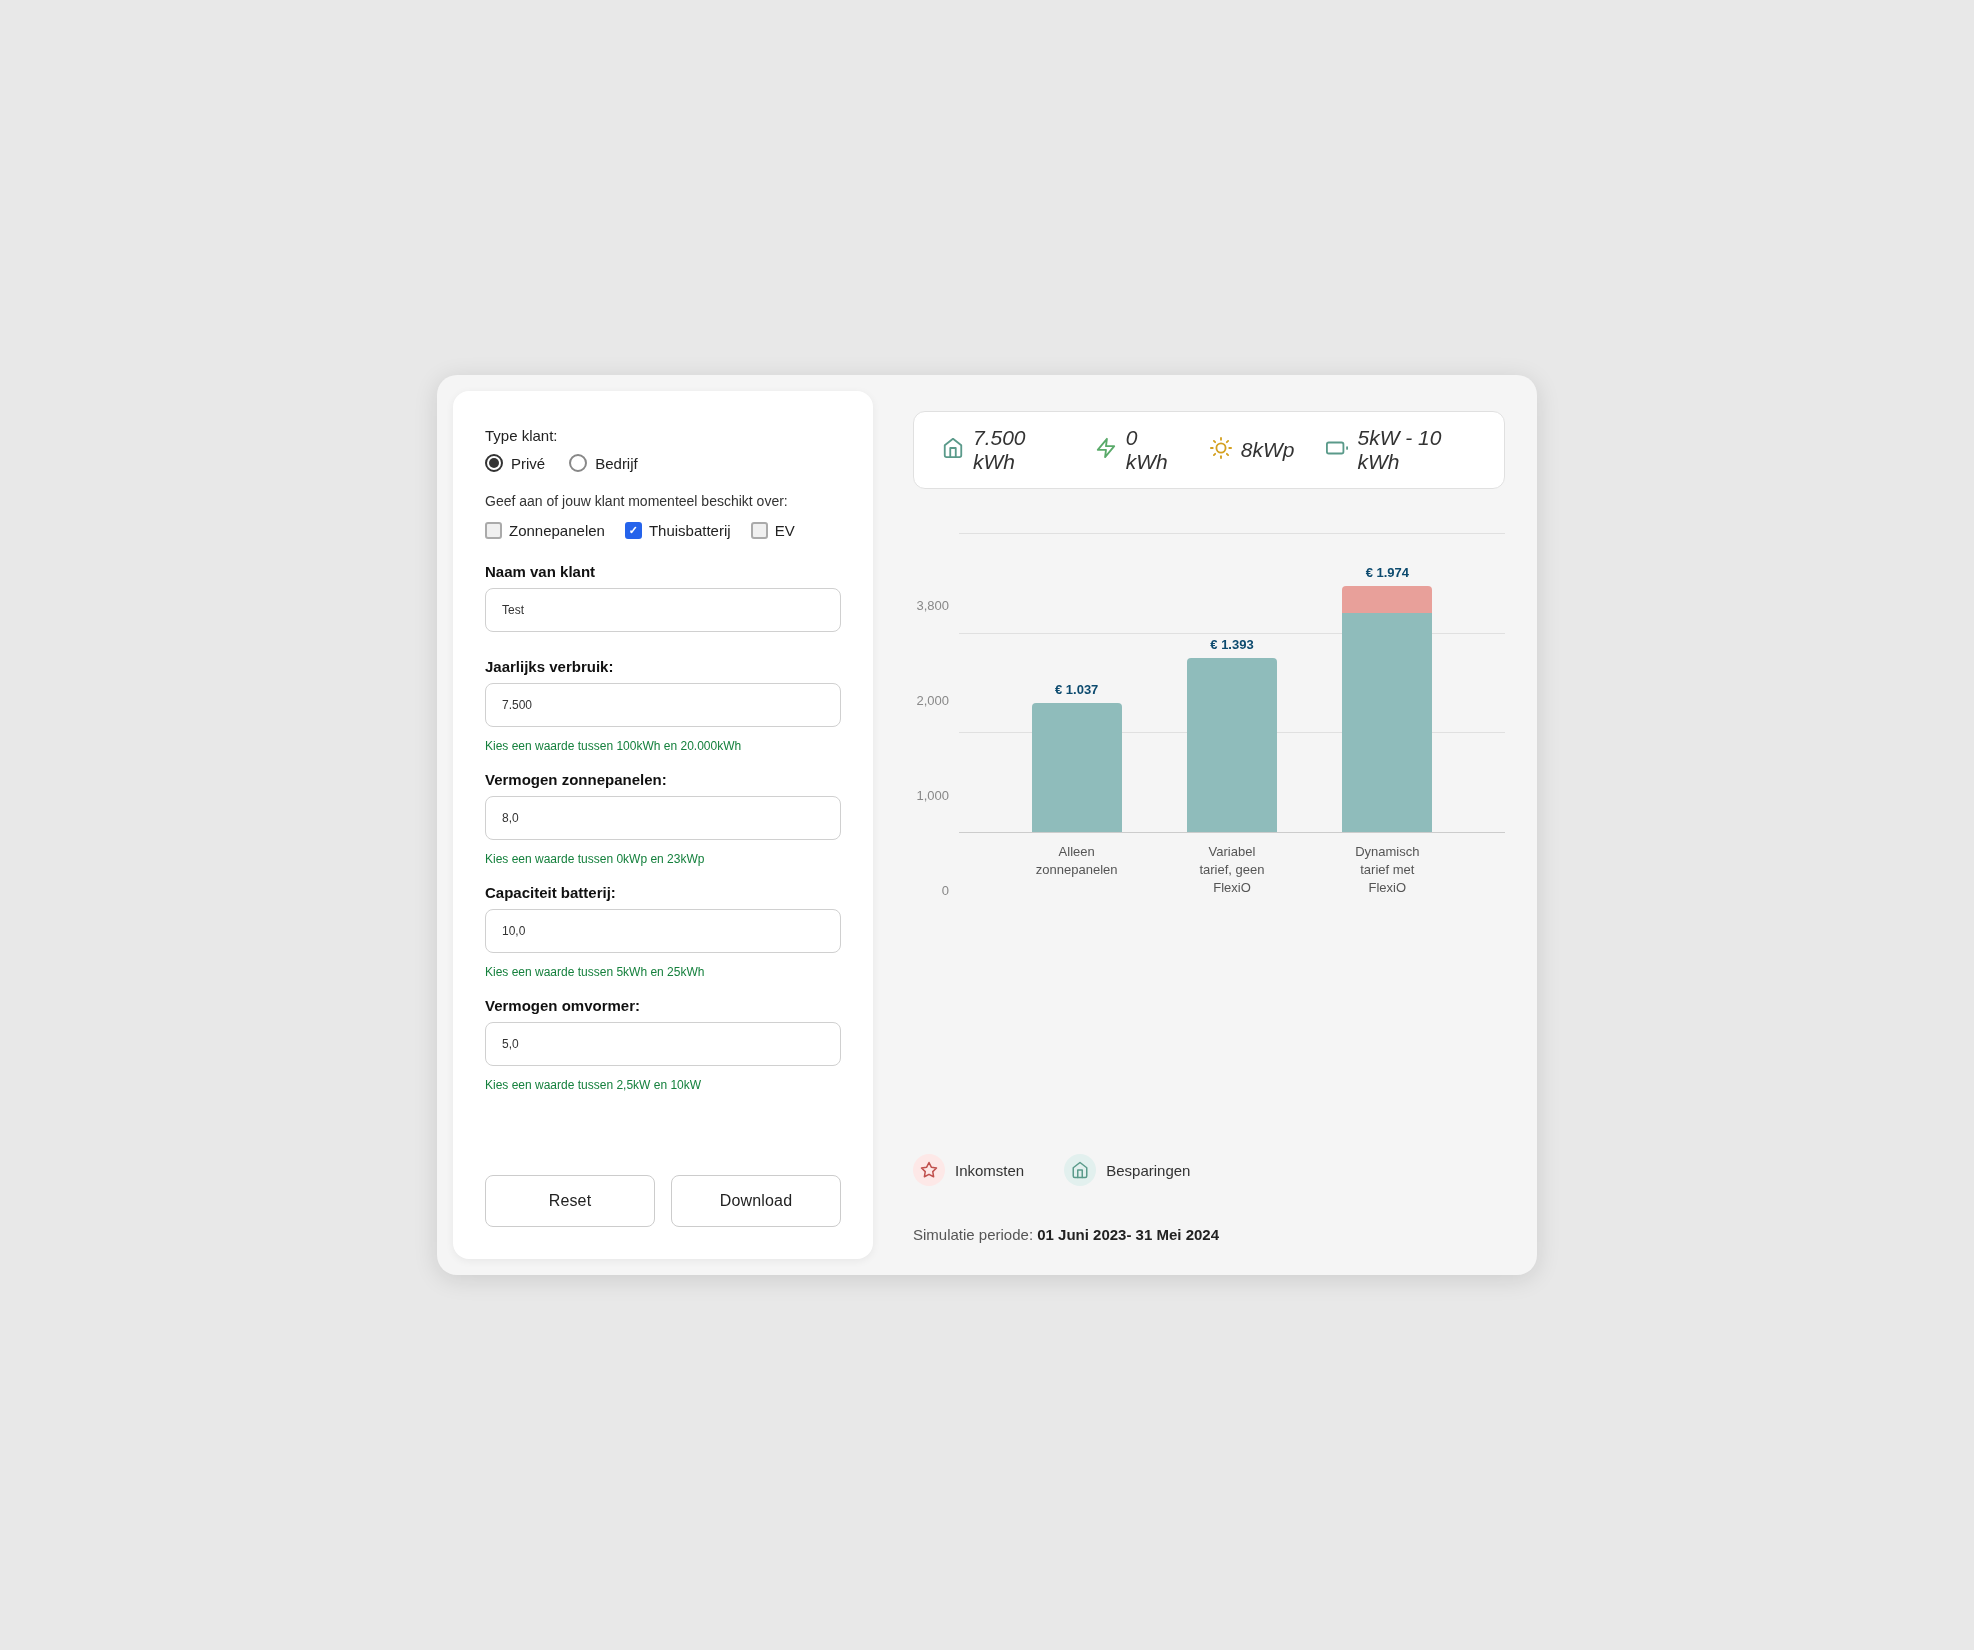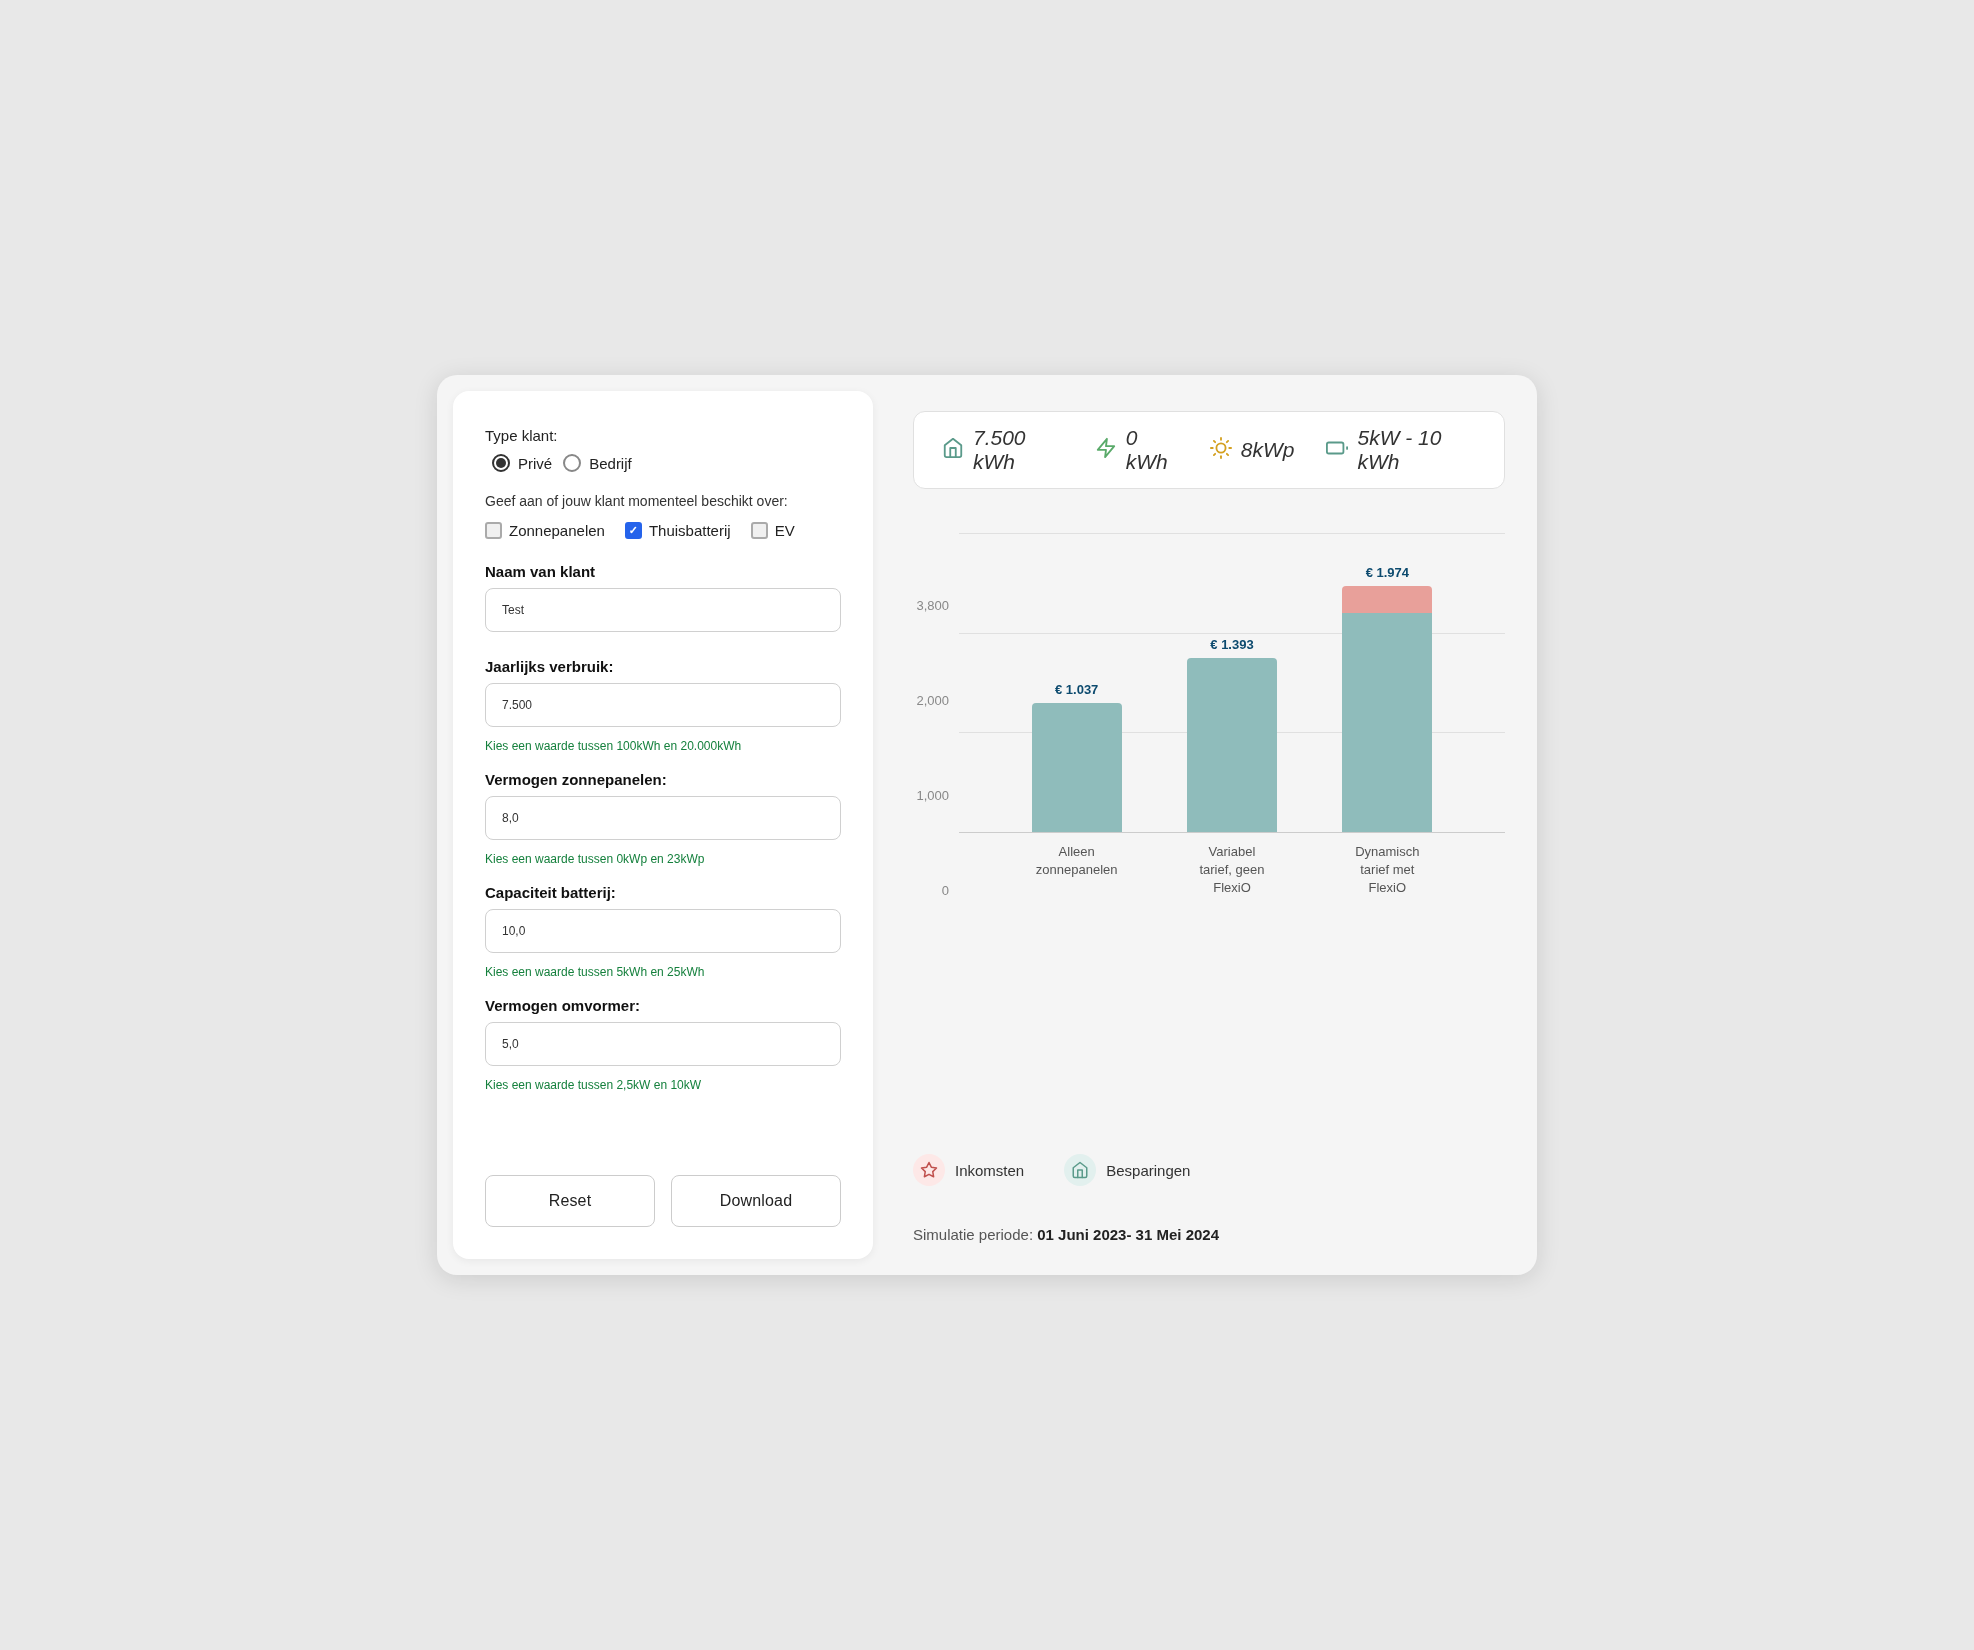--- a/index.html
+++ b/index.html
@@ -43,24 +43,23 @@
 
     
     .section-label {
       font-size: 15px;
       font-weight: 500;
       color: #222;
       margin-bottom: 10px;
     }
     .radio-group {
       display: flex;
-      gap: 11px;
+      gap: 24px;
       align-items: center;
       margin-bottom: 20px;
-      margin-left: 7px;
     }
     .radio-item {
       display: flex;
       align-items: center;
       gap: 8px;
       font-size: 15px;
       color: #222;
       cursor: pointer;
     }
     .radio-circle {

